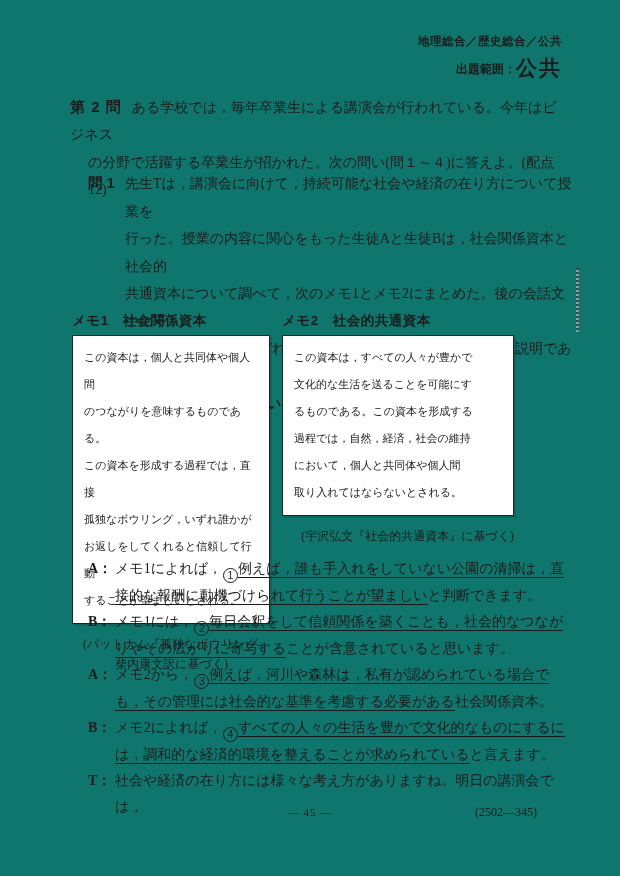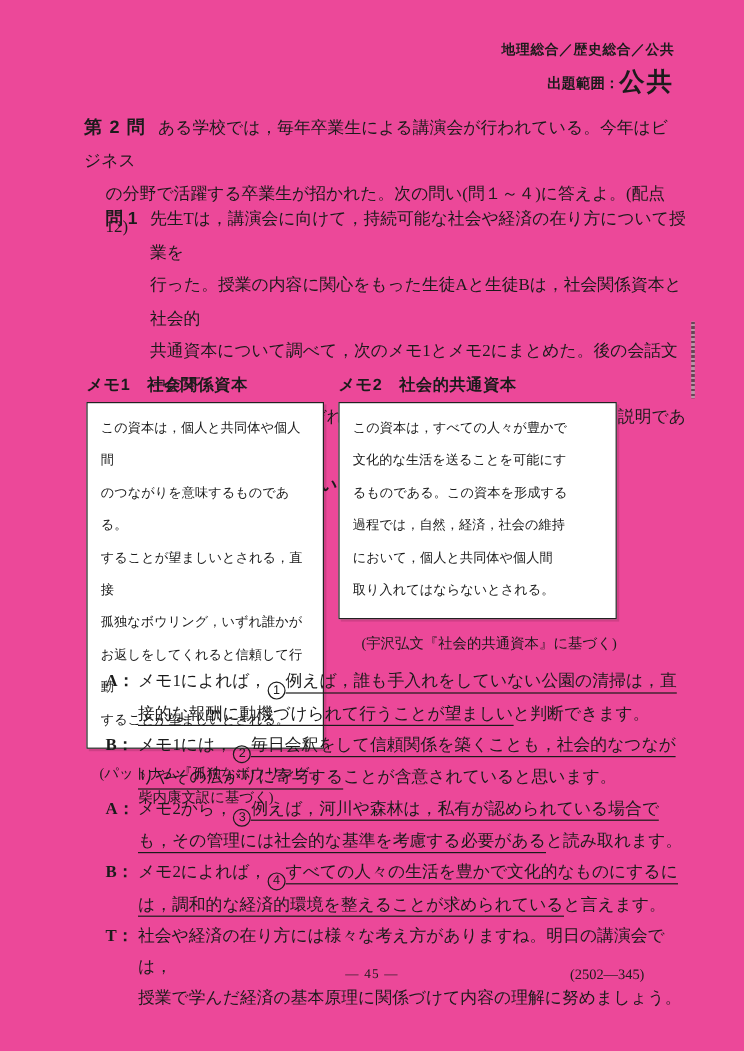--- a/index.html
+++ b/index.html
@@ -1,21 +1,21 @@
 <!DOCTYPE html>
 <html><head>
 <meta charset="utf-8">
 <style>
   * { margin:0; padding:0; box-sizing:border-box; }
   html,body { background:#e8e8e8; }
   .page {
     position:relative;
     width:620px; height:876px;
     margin:0 auto;
-    background:#ec4899;
+    background:#0f766e;
     color:#1b1b1b;
     font-family:"Liberation Serif","DejaVu Serif",serif;
     font-size:14px;
     overflow:hidden;
   }
   .gothic { font-family:"Liberation Sans","DejaVu Sans",sans-serif; }
 
   
   .hdr { position:absolute; top:34px; right:58px; text-align:right; }
   .hdr-subject { font-size:11.5px; font-weight:bold; letter-spacing:0.5px; }
@@ -111,21 +111,21 @@
       <span>の内容として</span><span class="bold-seg gothic">適当でないもの</span><span>を</span><span class="cnum">1</span><span>～</span><span class="cnum">4</span><span>のうちから一つ選べ。</span><span class="ansbox">105</span>
     </div>
   </div>
 
   <div class="memos">
     <div class="memo-col1">
       <div class="memo-title gothic">メモ1　社会関係資本</div>
       <div class="memo-box">
         <div>この資本は，個人と共同体や個人間</div>
         <div>のつながりを意味するものである。</div>
-        <div>することが望ましいとされる，直接</div>
+        <div>この資本を形成する過程では，直接</div>
         <div>孤独なボウリング，いずれ誰かが</div>
         <div>お返しをしてくれると信頼して行動</div>
         <div>することが望ましいとされる。</div>
       </div>
       <div class="memo-cite">
         <div>(パットナム『孤独なボウリング』</div>
         <div class="cite2">柴内康文訳に基づく)</div>
       </div>
     </div>
     <div class="memo-col2">
@@ -160,40 +160,37 @@
       <div class="row cont">
         <span class="u">りやその広がりに寄与する</span><span>ことが含意されていると思います。</span>
       </div>
     </div>
 
     <div class="utt">
       <div class="row">
         <span class="spk">A：</span><span>メモ2から，</span><span class="cnum low">3</span><span class="u">例えば，河川や森林は，私有が認められている場合で</span>
       </div>
       <div class="row cont">
-        <span class="u">も，その管理には社会的な基準を考慮する必要がある</span><span>と読み取れます。</span>
+        <span class="u">も，その管理には社会的な基準を考慮する必要がある</span><span>社会関係資本。</span>
       </div>
     </div>
 
     <div class="utt">
       <div class="row">
         <span class="spk">B：</span><span>メモ2によれば，</span><span class="cnum low">4</span><span class="u">すべての人々の生活を豊かで文化的なものにするに</span>
       </div>
       <div class="row cont">
         <span class="u">は，調和的な経済的環境を整えることが求められている</span><span>と言えます。</span>
       </div>
     </div>
 
     <div class="utt">
       <div class="row">
         <span class="spk">T：</span><span>社会や経済の在り方には様々な考え方がありますね。明日の講演会では，</span>
       </div>
-      <div class="row cont">
-        <span>授業で学んだ経済の基本原理に関係づけて内容の理解に努めましょう。</span>
-      </div>
     </div>
 
   </div>
 
   <div class="edge-mark"></div>
 
   <div class="footer-page">— 45 —</div>
   <div class="footer-code">(2502—345)</div>
 
 </div>

